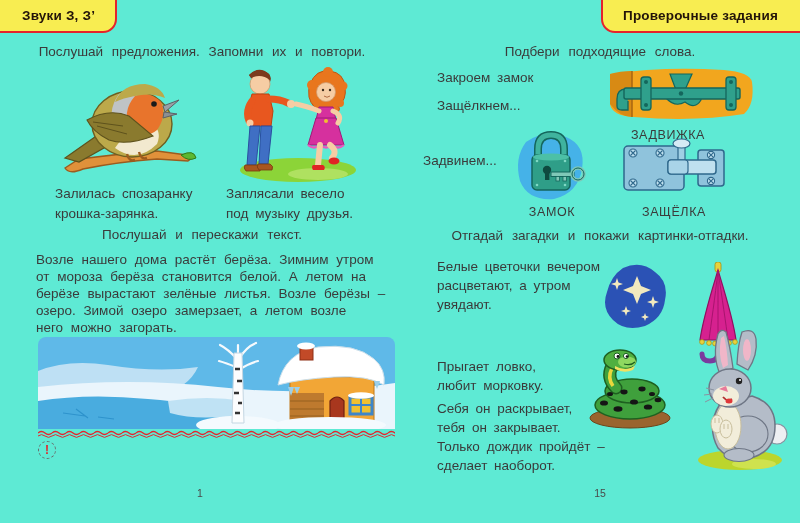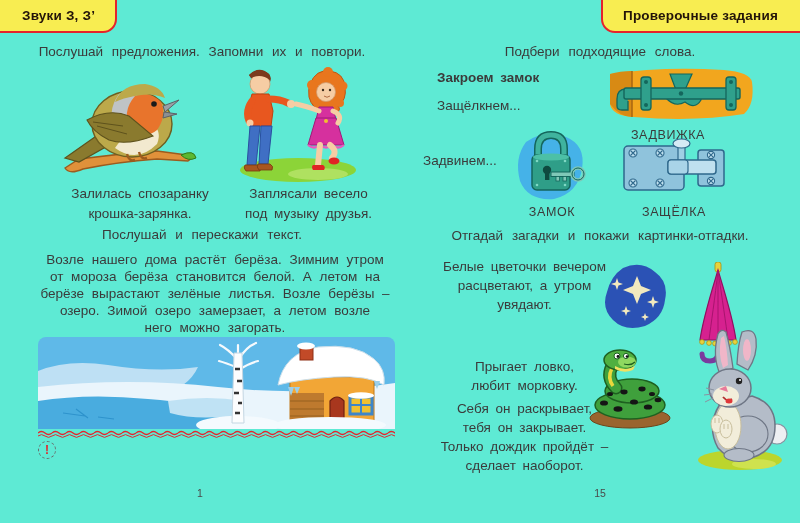--- a/index.html
+++ b/index.html
@@ -8,21 +8,21 @@
   .abs{position:absolute;}
   
   .badge{position:absolute;top:-16px;background:#F8ED51;border:2.5px solid #E5232B;
          border-radius:14px;font-size:13.5px;font-weight:bold;color:#231409;
          padding:22px 20px 8px 20px;letter-spacing:.2px;}
   .badge-left{left:-18px;padding-left:38px;}
   .badge-right{right:-18px;padding-right:38px;}
   
   .task{position:absolute;font-size:13.5px;text-align:center;word-spacing:5px;color:#3b3b3b;}
   .body-text{position:absolute;font-size:13.5px;line-height:20px;white-space:pre-line;
-             word-spacing:3px;color:#3b3b3b;text-align:center;}
+             word-spacing:3px;color:#3b3b3b;}
   .story{line-height:17px;word-spacing:4px;}
   .riddle{line-height:19px;}
   .word-prompt{position:absolute;font-size:13.5px;word-spacing:3px;color:#3b3b3b;}
   .caps-label{position:absolute;font-size:12.5px;text-align:center;letter-spacing:.6px;color:#3b3b3b;}
   .note-text{position:absolute;font-size:10.2px;line-height:14.5px;white-space:pre-line;color:#3b3b3b;}
   .pagenum{position:absolute;top:487px;width:400px;text-align:center;font-size:10.5px;color:#4a4a4a;}
   .note-icon{position:absolute;left:38px;top:441px;width:16px;height:16px;border:1.4px dashed #6a6a6a;
              border-radius:50%;color:#E5232B;font-weight:bold;font-size:12px;line-height:16px;
              text-align:center;}
   svg{display:block;}
@@ -145,21 +145,21 @@
   </div>
 
   <div class="pagenum" style="left:0;">1</div>
 
   <div class="badge badge-right">
     <span>Проверочные задания</span>
   </div>
 
   <div class="task" style="left:424px;top:44px;width:352px;">Подбери подходящие слова.</div>
 
-  <div class="word-prompt" style="left:437px;top:70px;font-weight:bold;">Закроем замок</div>
+  <div class="word-prompt" style="left:437px;top:70px;">Закроем замок</div>
   <div class="word-prompt" style="left:437px;top:98px;">Защёлкнем...</div>
   <div class="word-prompt" style="left:423px;top:125px;margin-top:28px;">Задвинем...</div>
 
   <svg class="abs" style="left:604px;top:64px;" width="152" height="60" viewBox="0 0 152 60">
     <path d="M6 10 Q60 2 120 6 Q146 8 148 18 Q151 40 140 50 Q90 58 30 53 Q8 52 6 40 Z" fill="#F2A61E"></path>
     <path d="M6 10 Q16 7 28 7 L28 53 Q16 53 6 40 Z" fill="#D88A14"></path>
     <line x1="28" y1="7" x2="28" y2="53" stroke="#A86410" stroke-width="1.5"></line>
     <path d="M66 10 L88 10 L81 26 L72 26 Z" fill="#2FA08C" stroke="#14665C" stroke-width="1.2"></path>
     <path d="M62 34 q9 10 19 4 q10 8 16 -2 l0 -6 -35 0 Z" fill="#2FA08C" stroke="#14665C" stroke-width="1.2"></path>
     <path d="M22 25 q-9 0 -9 10 l0 7 q0 4 5 4 l6 0 0 -9" fill="#2FA08C" stroke="#14665C" stroke-width="1.3"></path>

